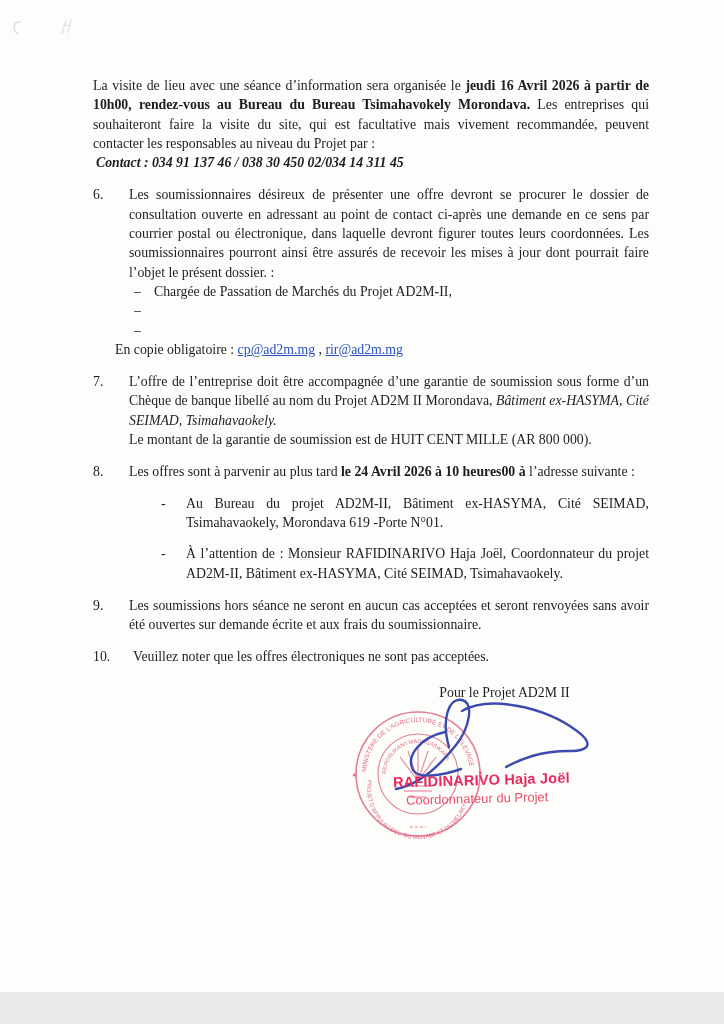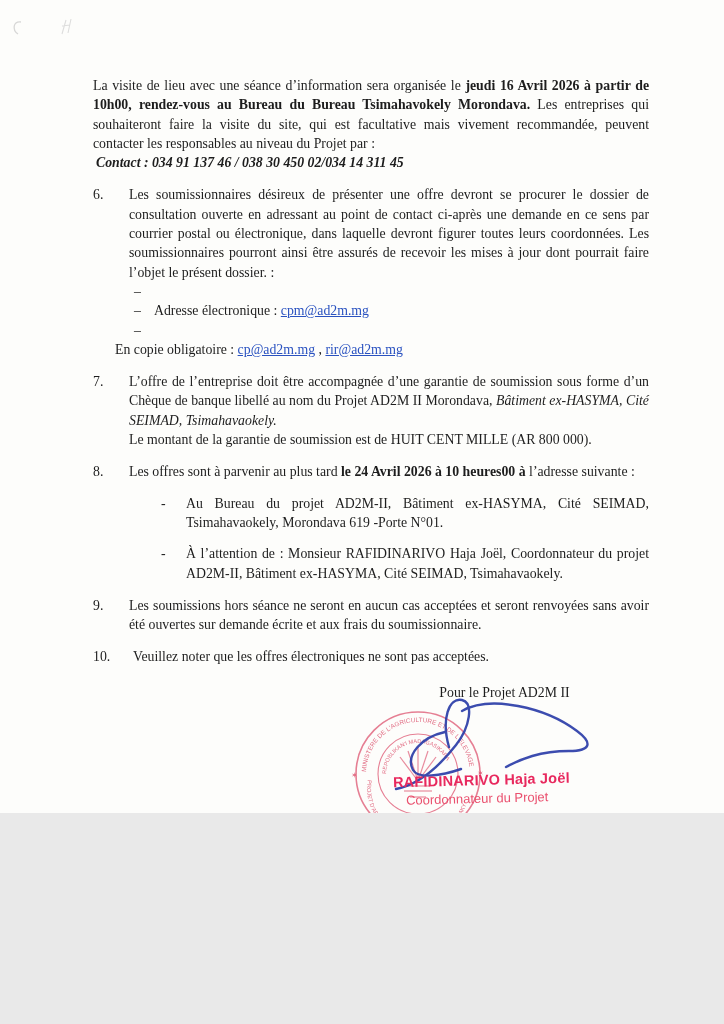--- a/index.html
+++ b/index.html
@@ -1,17 +1,17 @@
 <!DOCTYPE html>
 <html><head>
 <meta charset="utf-8">
 <style>
   html,body { margin:0; padding:0; background:#e9e9e9; }
   .page {
-    position:relative; width:724px; height:813px; margin:0 auto;
+    position:relative; width:724px; height:992px; margin:0 auto;
     background:#fdfdfb; overflow:hidden;
     font-family:"Liberation Serif", serif; color:#1d1d1d;
   }
   .pencil { position:absolute; left:8px; top:12px; opacity:.55; }
   .content {
     position:absolute; left:93px; top:76px; width:556px;
     font-size:13.8px; line-height:19.3px;
   }
   .jtext { text-align:justify; }
   b { font-weight:bold; }
@@ -57,24 +57,24 @@
 
     <p class="jtext" style="margin:0;"><span>La visite de lieu avec une séance d’information sera organisée le </span><b>jeudi 16 Avril 2026 à partir de 10h00, rendez-vous au Bureau du Bureau Tsimahavokely Morondava.</b><span> Les entreprises qui souhaiteront faire la visite du site, qui est facultative mais vivement recommandée, peuvent contacter les responsables au niveau du Projet par :</span></p>
     <div class="contact-line">Contact : 034 91 137 46 / 038 30 450 02/034 14 311 45</div>
 
     <div class="num-item">
       <span class="num">6.</span>
       <div class="nbody">
         <div class="jtext">Les soumissionnaires désireux de présenter une offre devront se procurer le dossier de consultation ouverte en adressant au point de contact ci-après une demande en ce sens par courrier postal ou électronique, dans laquelle devront figurer toutes leurs coordonnées. Les soumissionnaires pourront ainsi être assurés de recevoir les mises à jour dont pourrait faire l’objet le présent dossier. :</div>
         <div class="dash-row">
           <span class="dash">–</span>
+          <span>Chargée de Passation de Marchés du Projet AD2M-II,</span>
         </div>
         <div class="dash-row">
           <span class="dash">–</span>
-          <span><span>Adresse électronique : </span><a class="link">cpm@ad2m.mg</a></span>
         </div>
         <div class="dash-row">
           <span class="dash">–</span>
         </div>
       </div>
     </div>
 
     <div class="copie"><span>En copie obligatoire : </span><a class="link">cp@ad2m.mg</a><span> , </span><a class="link">rir@ad2m.mg</a></div>
 
     <div class="num-item">

